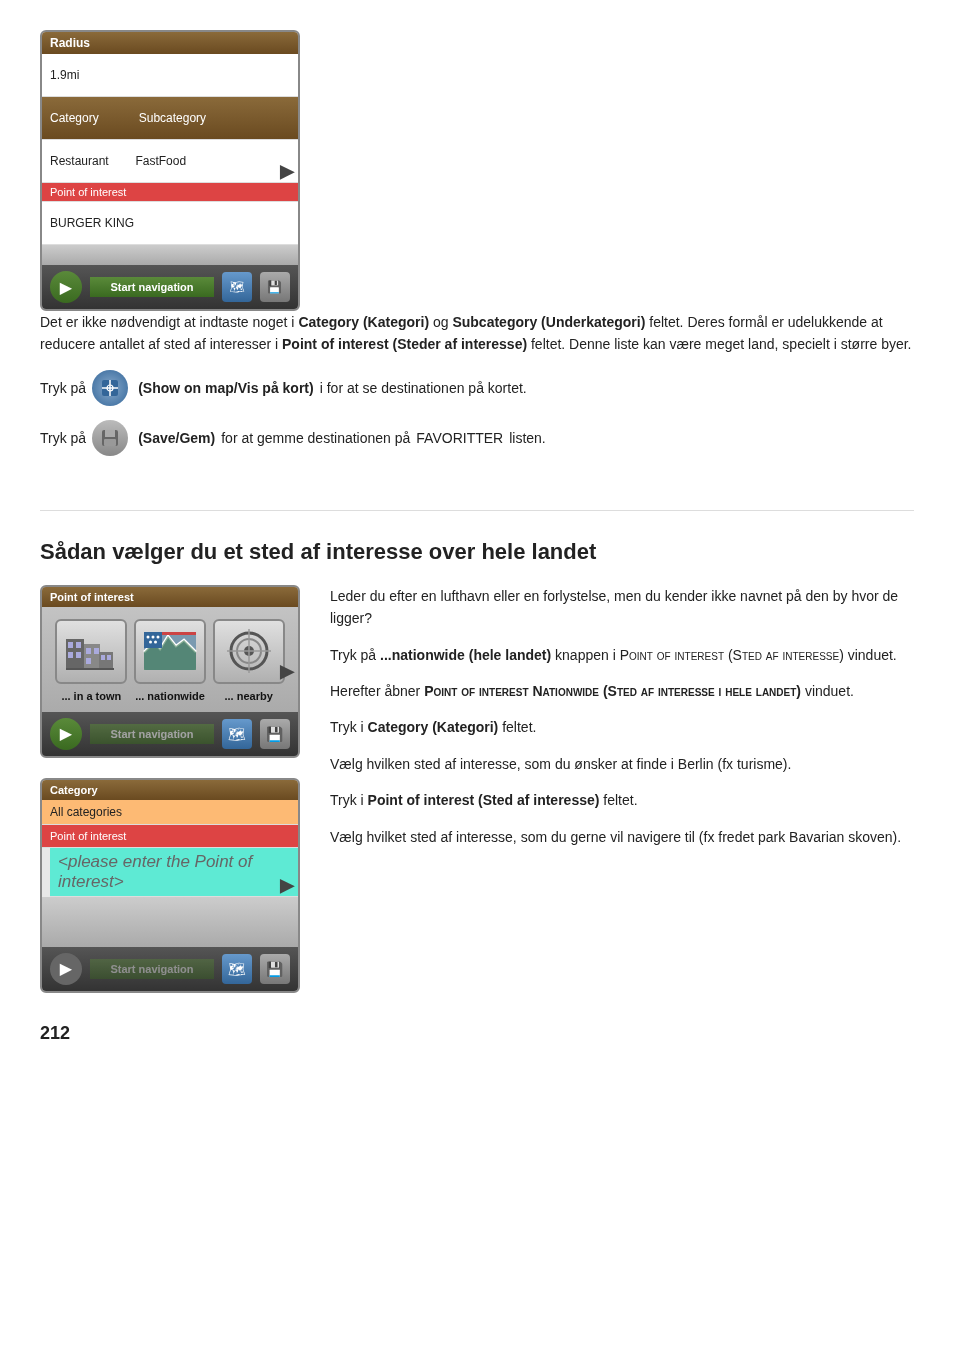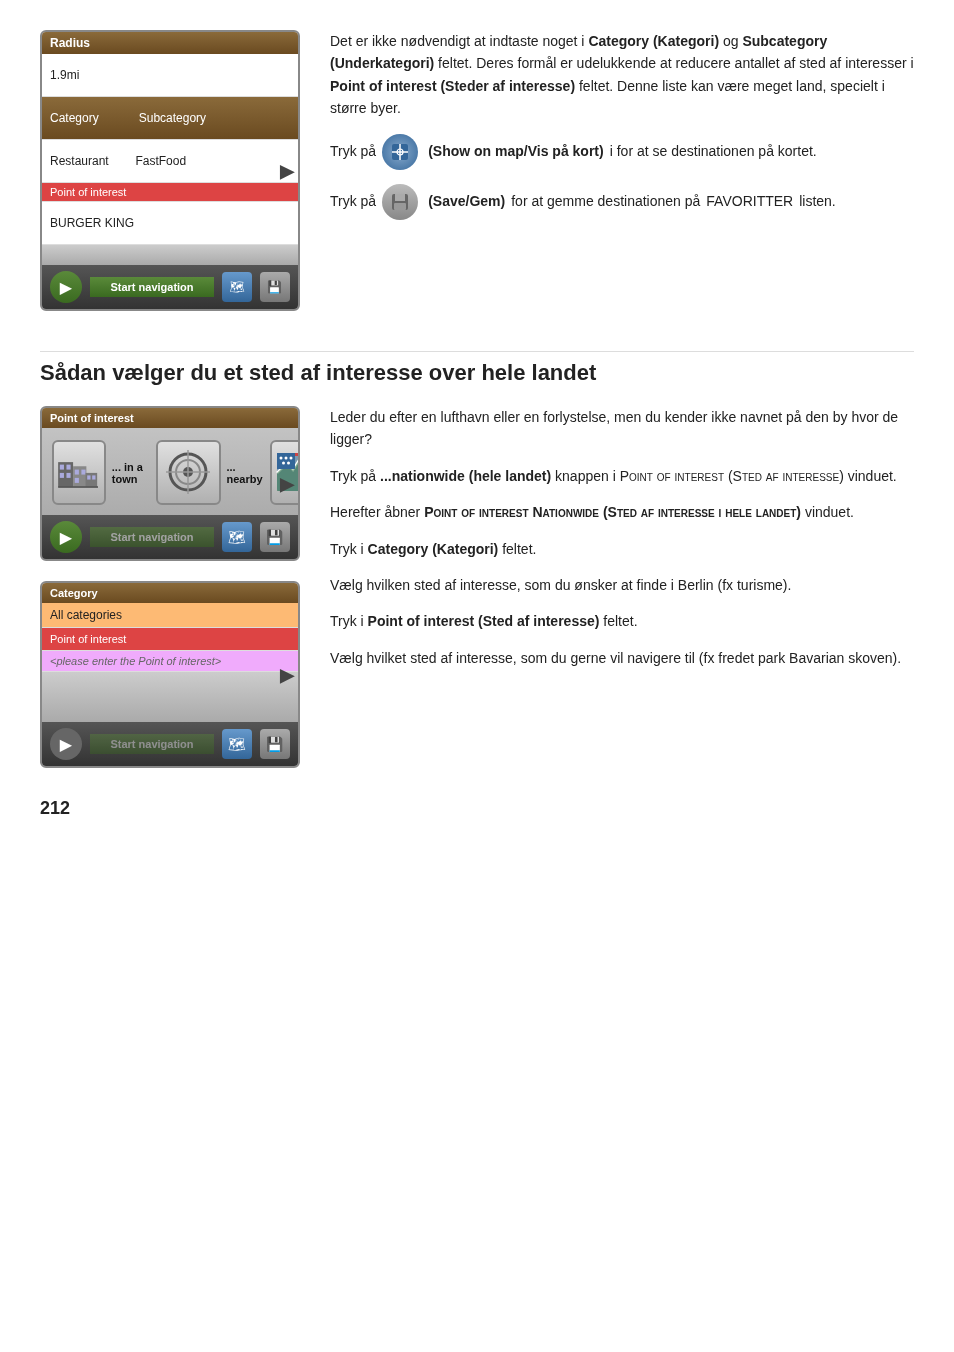--- a/index.html
+++ b/index.html
@@ -9,22 +9,22 @@
       background: #ffffff;
       font-family: Arial, Helvetica, sans-serif;
       font-size: 15px;
       color: #222;
       padding: 30px 40px;
     }
 
     
     .top-section {
       display: flex;
-      gap: 30px;
       margin-bottom: 40px;
+      flex-direction: column;
     }
 
     
     .ui-panel {
       min-width: 260px;
       width: 260px;
       border: 2px solid #888;
       border-radius: 6px;
       background: #e8e8e8;
       position: relative;
@@ -126,21 +126,21 @@
       color: #fff;
     }
     .small-caps { font-variant: small-caps; }
 
     
     .section-heading {
       font-size: 22px;
       font-weight: bold;
       margin: 22px 0 20px 0;
       border-top: 1px solid #ddd;
-      padding-top: 8px;
+      padding-top: 28px;
     }
 
     
     .bottom-section {
       display: flex;
       gap: 30px;
       margin-bottom: 30px;
     }
     .panels-col {
       display: flex;
@@ -165,21 +165,21 @@
       font-weight: bold;
       padding: 4px 8px;
     }
     .poi-icons-row {
       display: flex;
       justify-content: space-around;
       padding: 12px 10px 6px;
     }
     .poi-icon-item {
       display: flex;
-      flex-direction: row;
+      flex-direction: column;
       align-items: center;
       gap: 6px;
     }
     .poi-icon-box {
       width: 72px;
       height: 65px;
       border: 2px solid #888;
       border-radius: 6px;
       background: linear-gradient(to bottom, #e0e0e0, #b0b0b0);
       display: flex;
@@ -222,25 +222,26 @@
       padding: 5px 8px;
       font-size: 12px;
       border-bottom: 1px solid #ddd;
     }
     .cat-panel-row.poi-section-header {
       background: #d44;
       color: #fff;
       font-size: 11px;
     }
     .cat-panel-row.input-row {
-      background: #f0abfc;
+      background: #5eead4;
       padding: 4px 8px;
-      font-size: 11px;
+      font-size: 17px;
       color: #666;
       font-style: italic;
+      margin-left: 8px;
     }
     .cat-panel-spacer {
       height: 50px;
       background: linear-gradient(to bottom, #ccc, #aaa);
     }
     .cat-panel-bottom {
       background: linear-gradient(to bottom, #555, #333);
       display: flex;
       align-items: center;
       padding: 6px 8px;
@@ -368,47 +369,47 @@
               <rect x="46" y="31" width="4" height="5" fill="#aad"></rect>
               <rect x="5" y="44" width="48" height="2" fill="#555"></rect>
             </svg>
           </div>
           <div class="poi-icon-label">... in a town</div>
         </div>
 
         <div class="poi-icon-item">
           <div class="poi-icon-box">
             <svg width="60" height="55" viewBox="0 0 60 55">
-              <circle cx="30" cy="27" r="18" fill="none" stroke="#555" stroke-width="3"></circle>
-              <circle cx="30" cy="27" r="12" fill="none" stroke="#888" stroke-width="2"></circle>
-              <circle cx="30" cy="27" r="5" fill="#555"></circle>
-              <line x1="30" y1="5" x2="30" y2="49" stroke="#999" stroke-width="1.5"></line>
-              <line x1="8" y1="27" x2="52" y2="27" stroke="#999" stroke-width="1.5"></line>
-            </svg>
-          </div>
-          <div class="poi-icon-label">... nearby</div>
-        </div>
-
-        <div class="poi-icon-item">
-          <div class="poi-icon-box">
-            <svg width="60" height="55" viewBox="0 0 60 55">
               <rect x="4" y="8" width="52" height="38" rx="2" fill="#7a9ab0"></rect>
               <path d="M4,28 L14,18 L20,25 L28,12 L36,22 L44,16 L56,28" fill="none" stroke="#fff" stroke-width="2.5"></path>
               <path d="M4,28 L14,18 L20,25 L28,12 L36,22 L44,16 L56,28 L56,46 L4,46 Z" fill="#3a7a50" opacity="0.6"></path>
               <rect x="4" y="8" width="52" height="3" fill="#cc4444"></rect>
               <rect x="4" y="8" width="18" height="16" fill="#336699"></rect>
               <circle cx="8" cy="13" r="1.5" fill="#fff"></circle>
               <circle cx="13" cy="13" r="1.5" fill="#fff"></circle>
               <circle cx="18" cy="13" r="1.5" fill="#fff"></circle>
               <circle cx="10.5" cy="18" r="1.5" fill="#fff"></circle>
               <circle cx="15.5" cy="18" r="1.5" fill="#fff"></circle>
             </svg>
           </div>
           <div class="poi-icon-label">... nationwide</div>
         </div>
+
+        <div class="poi-icon-item">
+          <div class="poi-icon-box">
+            <svg width="60" height="55" viewBox="0 0 60 55">
+              <circle cx="30" cy="27" r="18" fill="none" stroke="#555" stroke-width="3"></circle>
+              <circle cx="30" cy="27" r="12" fill="none" stroke="#888" stroke-width="2"></circle>
+              <circle cx="30" cy="27" r="5" fill="#555"></circle>
+              <line x1="30" y1="5" x2="30" y2="49" stroke="#999" stroke-width="1.5"></line>
+              <line x1="8" y1="27" x2="52" y2="27" stroke="#999" stroke-width="1.5"></line>
+            </svg>
+          </div>
+          <div class="poi-icon-label">... nearby</div>
+        </div>
       </div>
       <div class="poi-panel-bottom">
         <div class="nav-btn">▶</div>
         <div class="nav-btn-label" style="opacity:0.5;">Start navigation</div>
         <div class="icon-btn" style="background:linear-gradient(to bottom,#6699cc,#336699);">🗺</div>
         <div class="icon-btn" style="background:linear-gradient(to bottom,#aaa,#777);">💾</div>
       </div>
       <div class="scroll-right">▶</div>
     </div>
 

